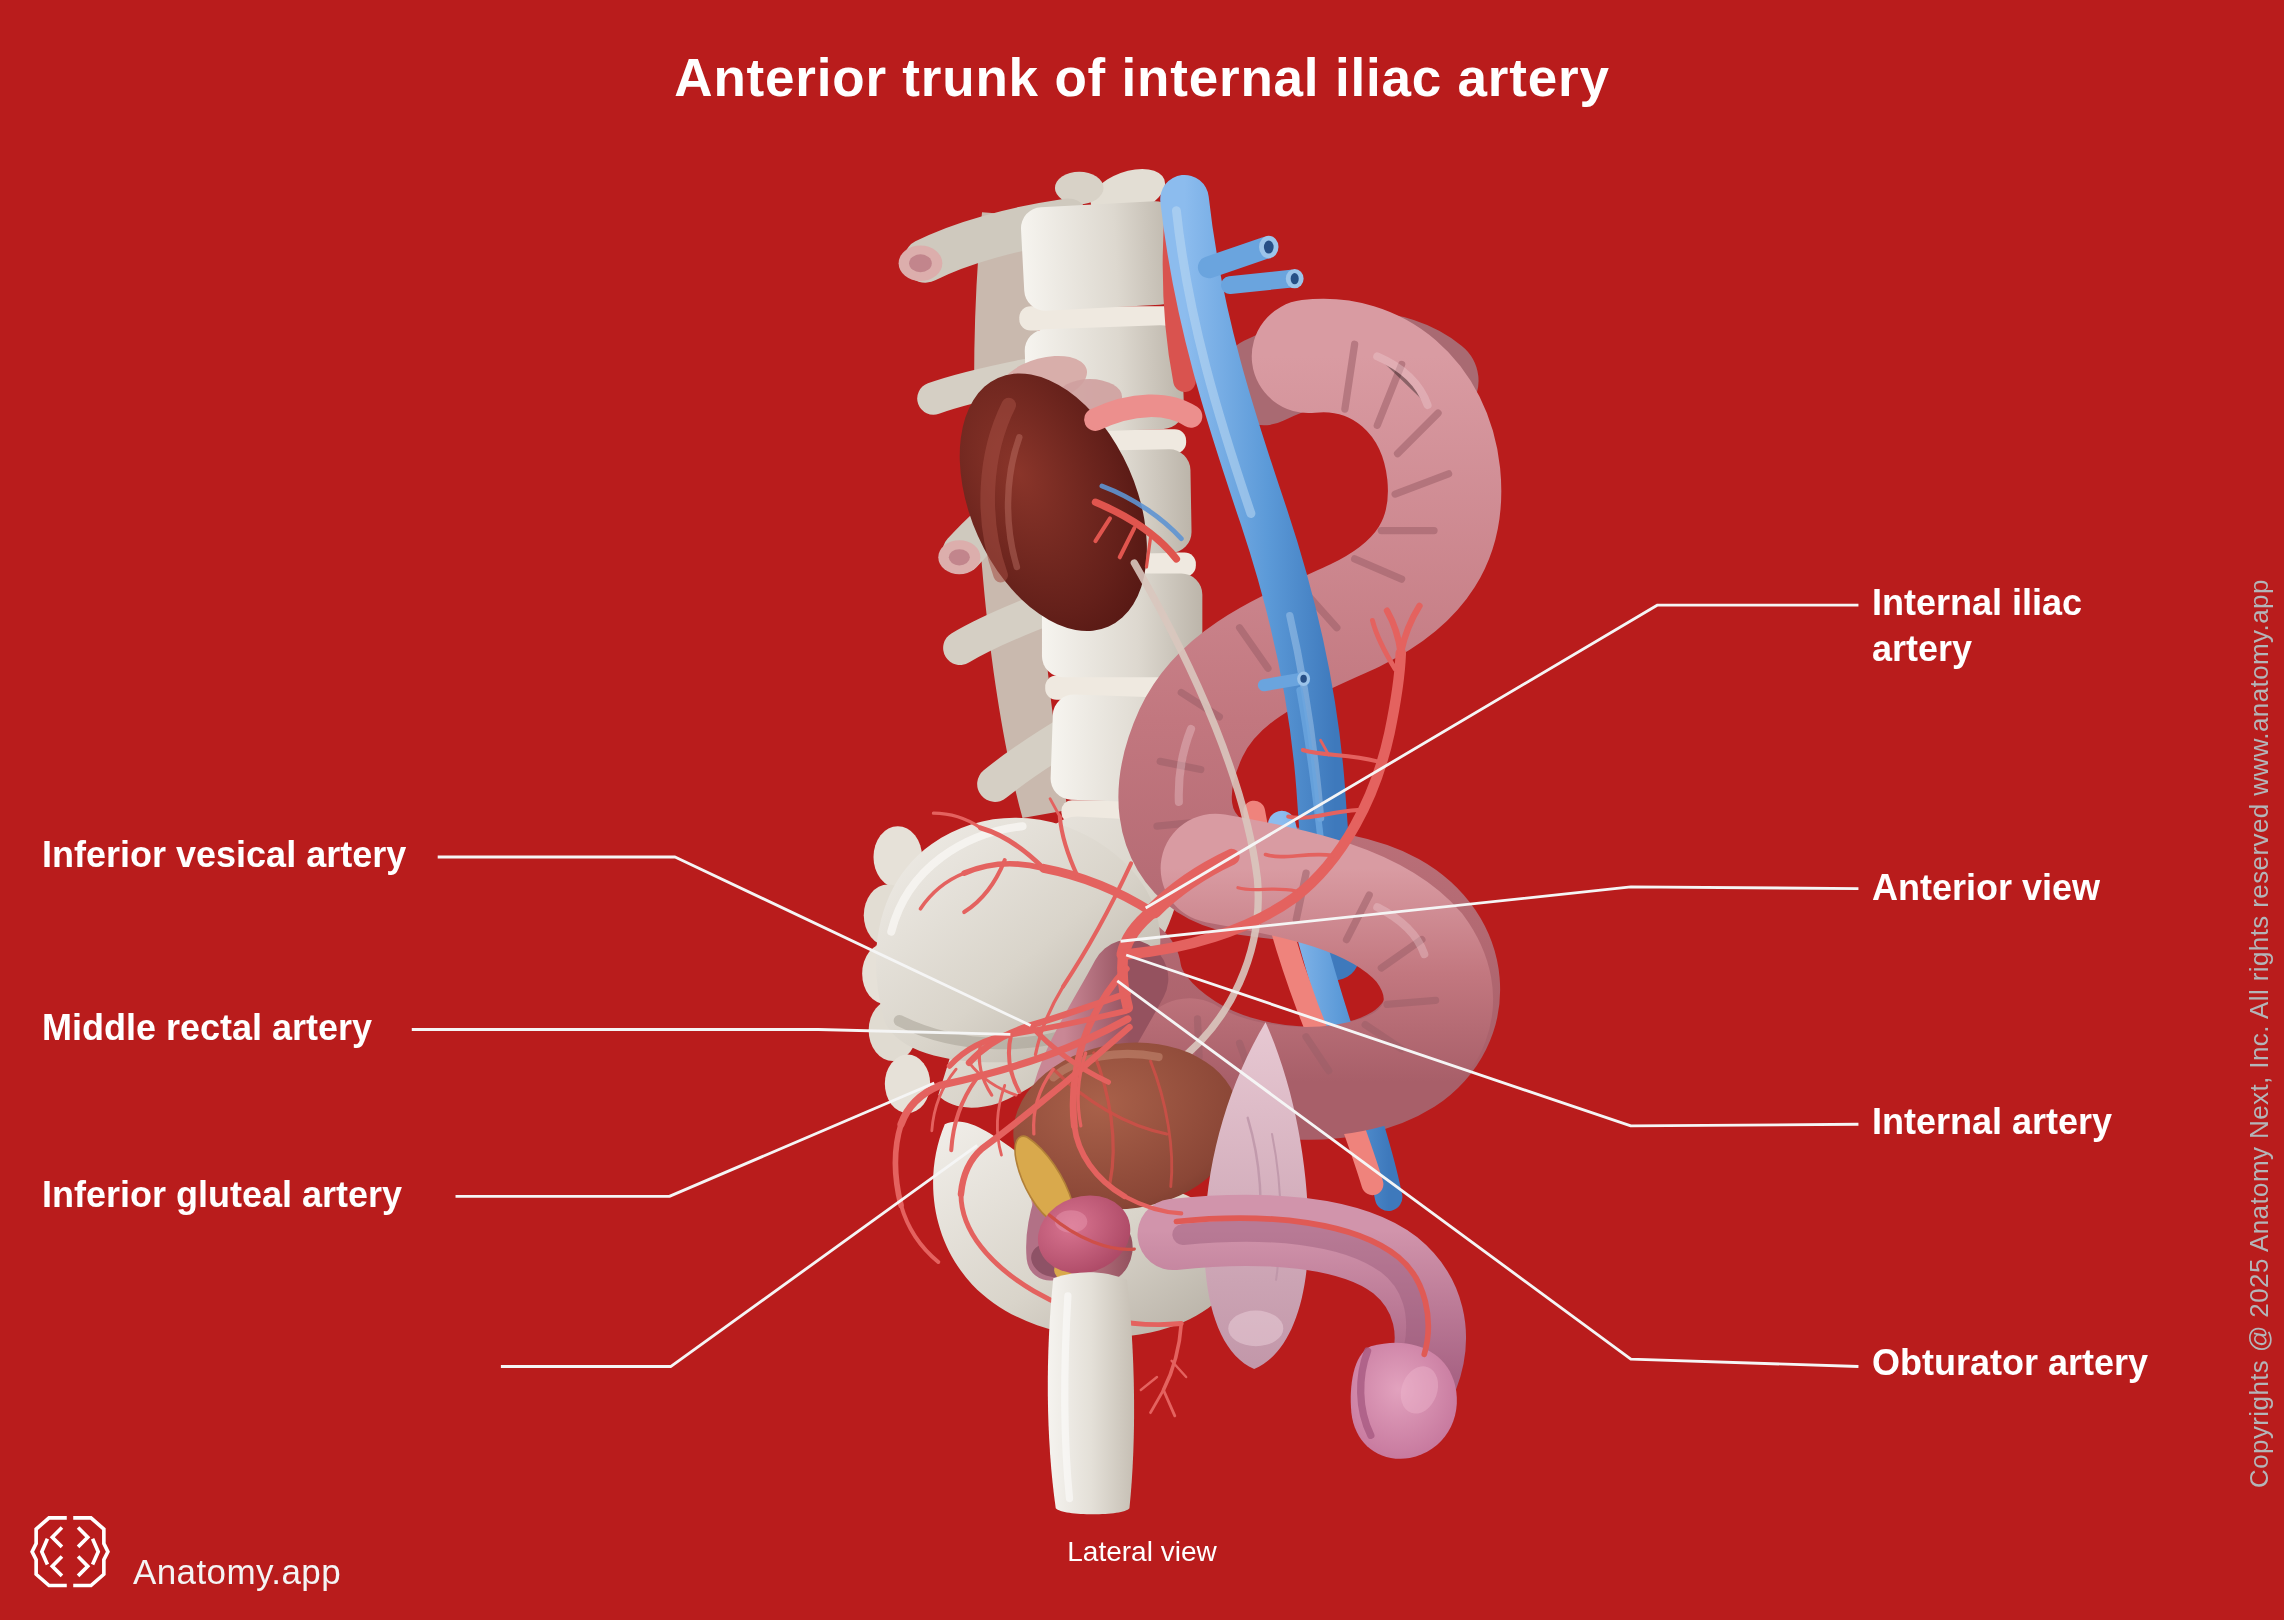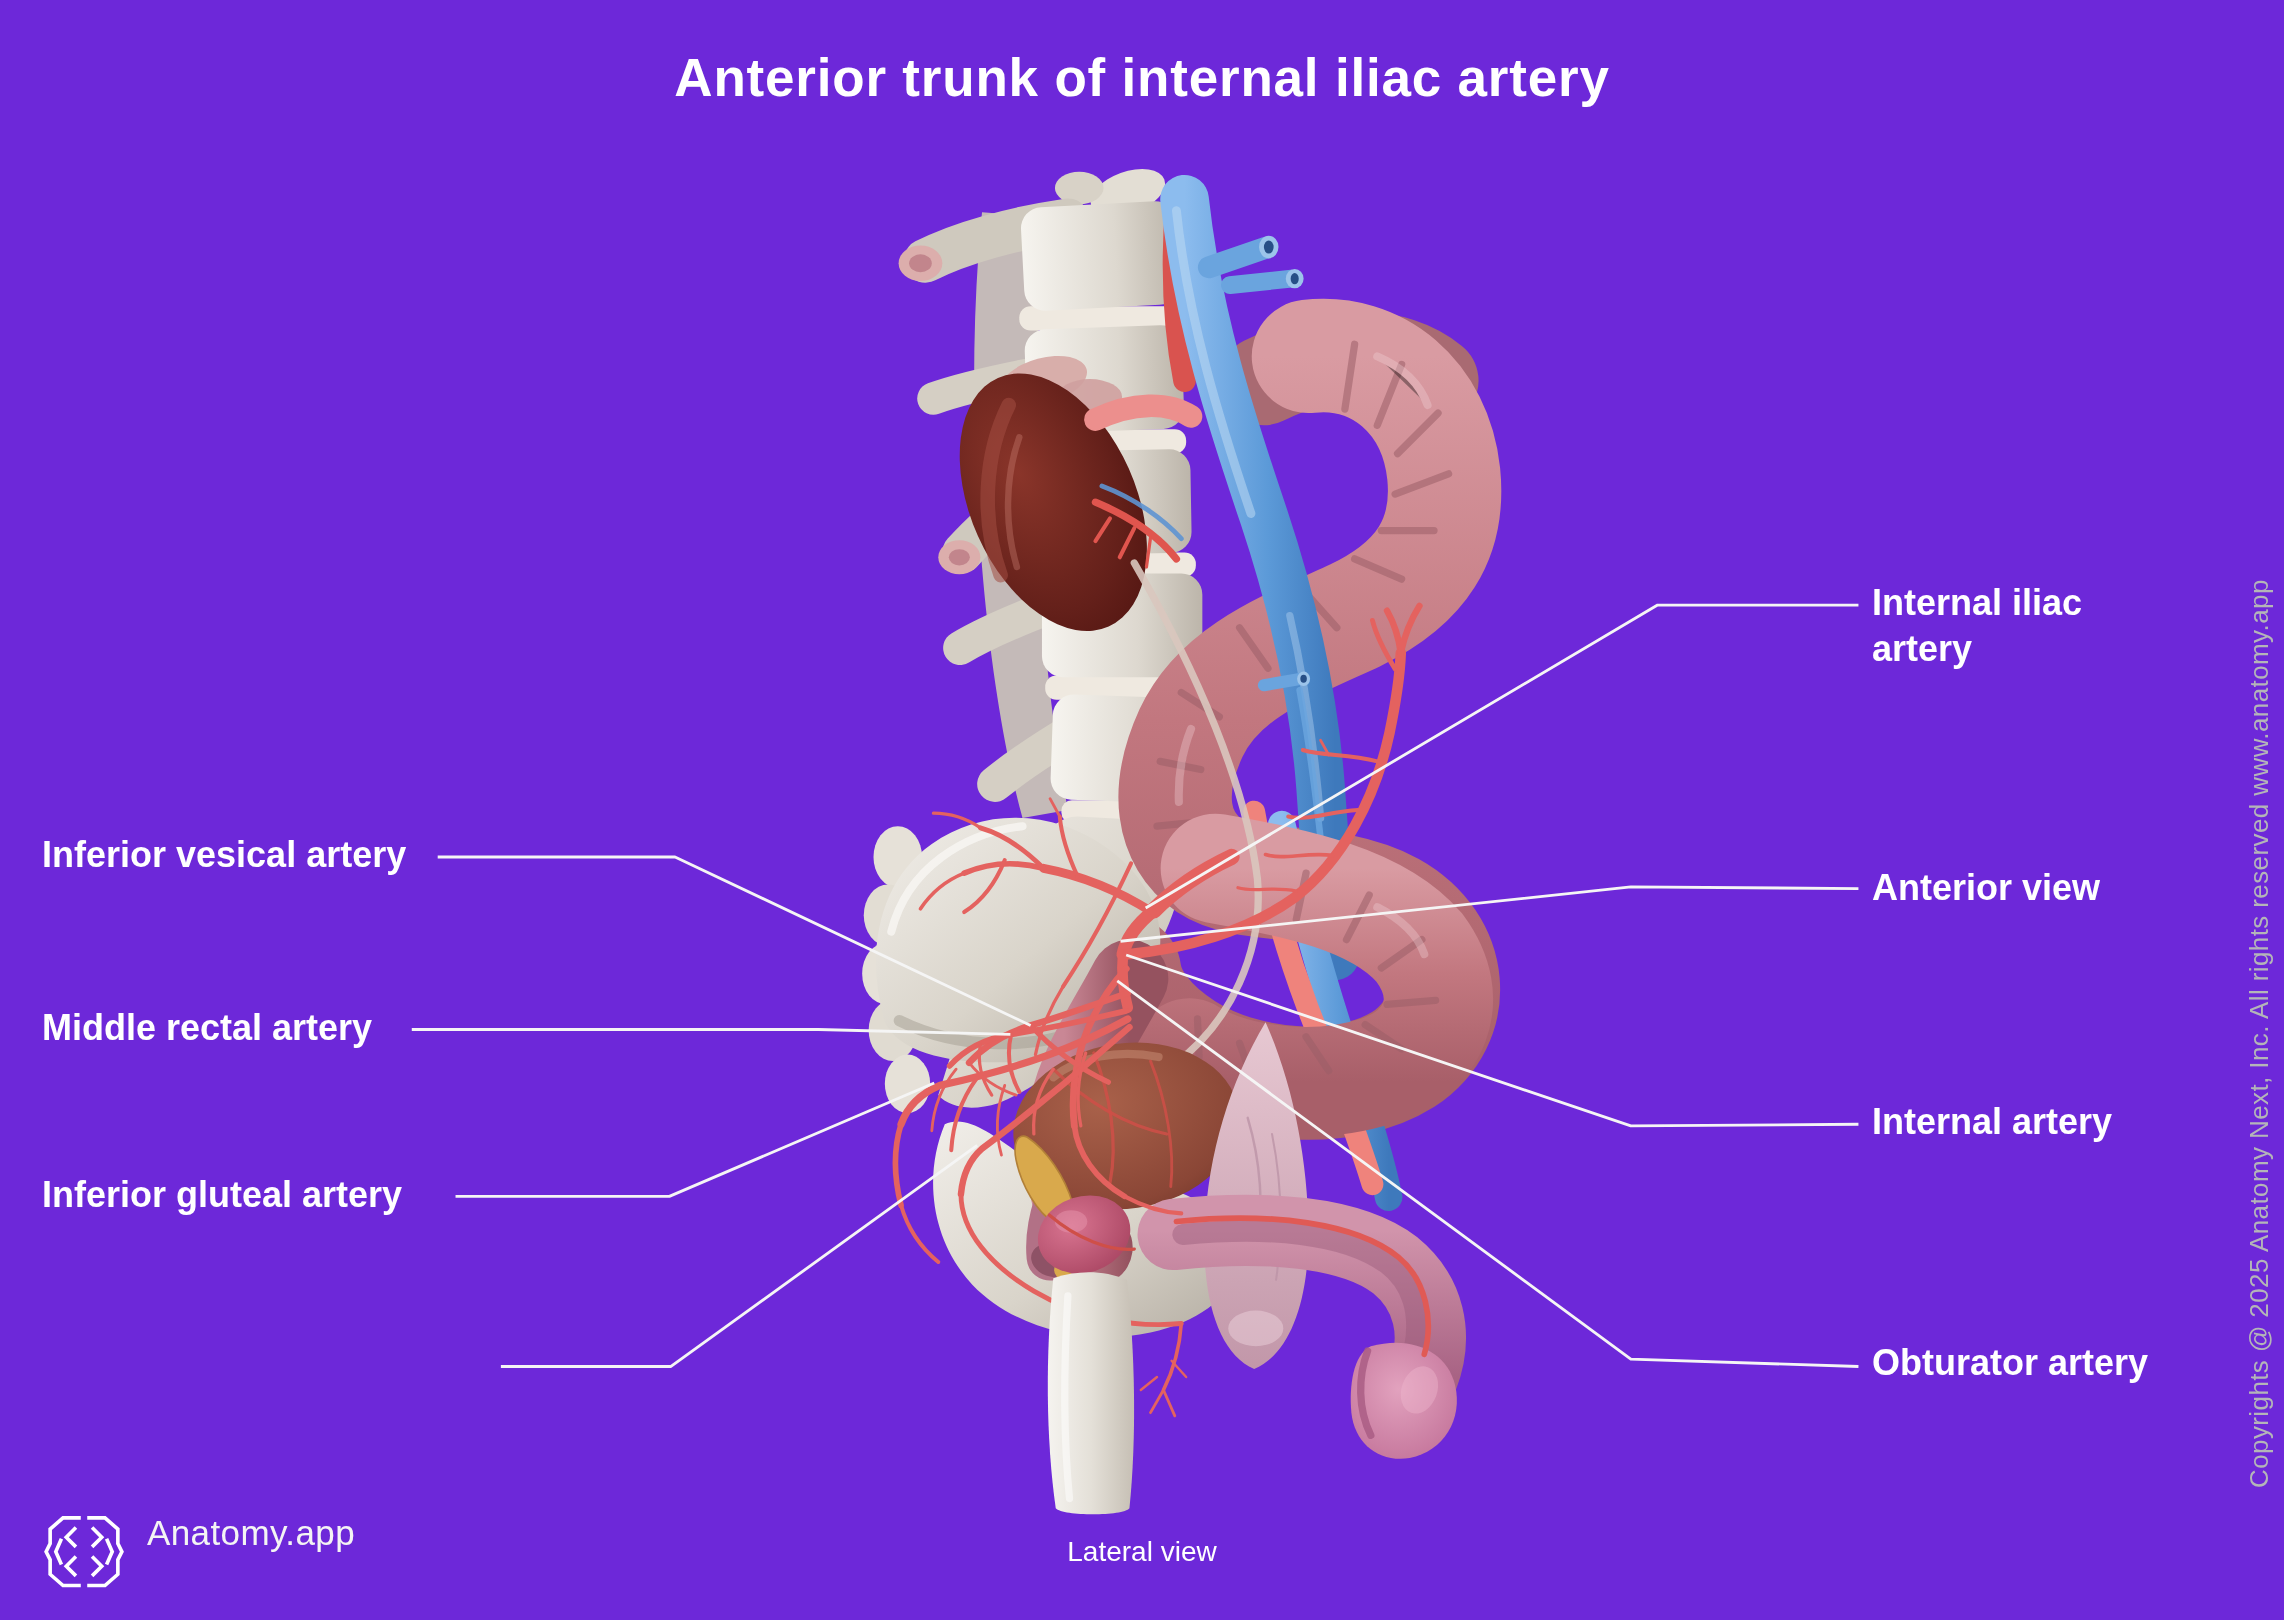--- a/index.html
+++ b/index.html
@@ -1,28 +1,28 @@
 <!DOCTYPE html>
 <html style="font-size:13px"><head>
 <meta charset="utf-8">
 <style>
   html,body{margin:0;padding:0;background:#0d0e11;}
   body{width:2284px;height:1620px;position:relative;overflow:hidden;
        font-family:"Liberation Sans", sans-serif;
        -webkit-font-smoothing:antialiased;}
-  .stage{position:absolute;inset:0;background:#6d28d9;}
+  .stage{position:absolute;inset:0;background:#b91c1c;}
   .page-title{position:absolute;top:47px;left:0;right:0;text-align:center;
        color:#ffffff;font-size:53px;font-weight:700;letter-spacing:0.8px;}
   .anno{position:absolute;color:#ffffff;font-size:36px;font-weight:700;
        white-space:nowrap;line-height:46px;}
   .anno.wrap{white-space:normal;width:267px;}
   .left-col{left:42px;}
   .right-col{left:1872px;}
   .figure-svg{position:absolute;left:0;top:0;}
-  .brand{position:absolute;left:42px;top:1513px;display:flex;align-items:flex-start;}
+  .brand{position:absolute;left:28px;top:1513px;display:flex;align-items:flex-end;}
   .brand-text{color:#f4f4f4;font-size:35px;font-weight:500;margin-left:21px;letter-spacing:0.4px;}
   .view-label{position:absolute;left:0;right:0;top:1536px;text-align:center;
        color:#ffffff;font-size:28px;font-weight:500;}
   .copyright{position:absolute;left:2244px;top:1488px;transform-origin:0 0;
        transform:rotate(-90deg);color:#b4b5b8;font-size:26px;font-weight:400;
        white-space:nowrap;letter-spacing:0.4px;}
 </style>
 </head>
 <body>
 

